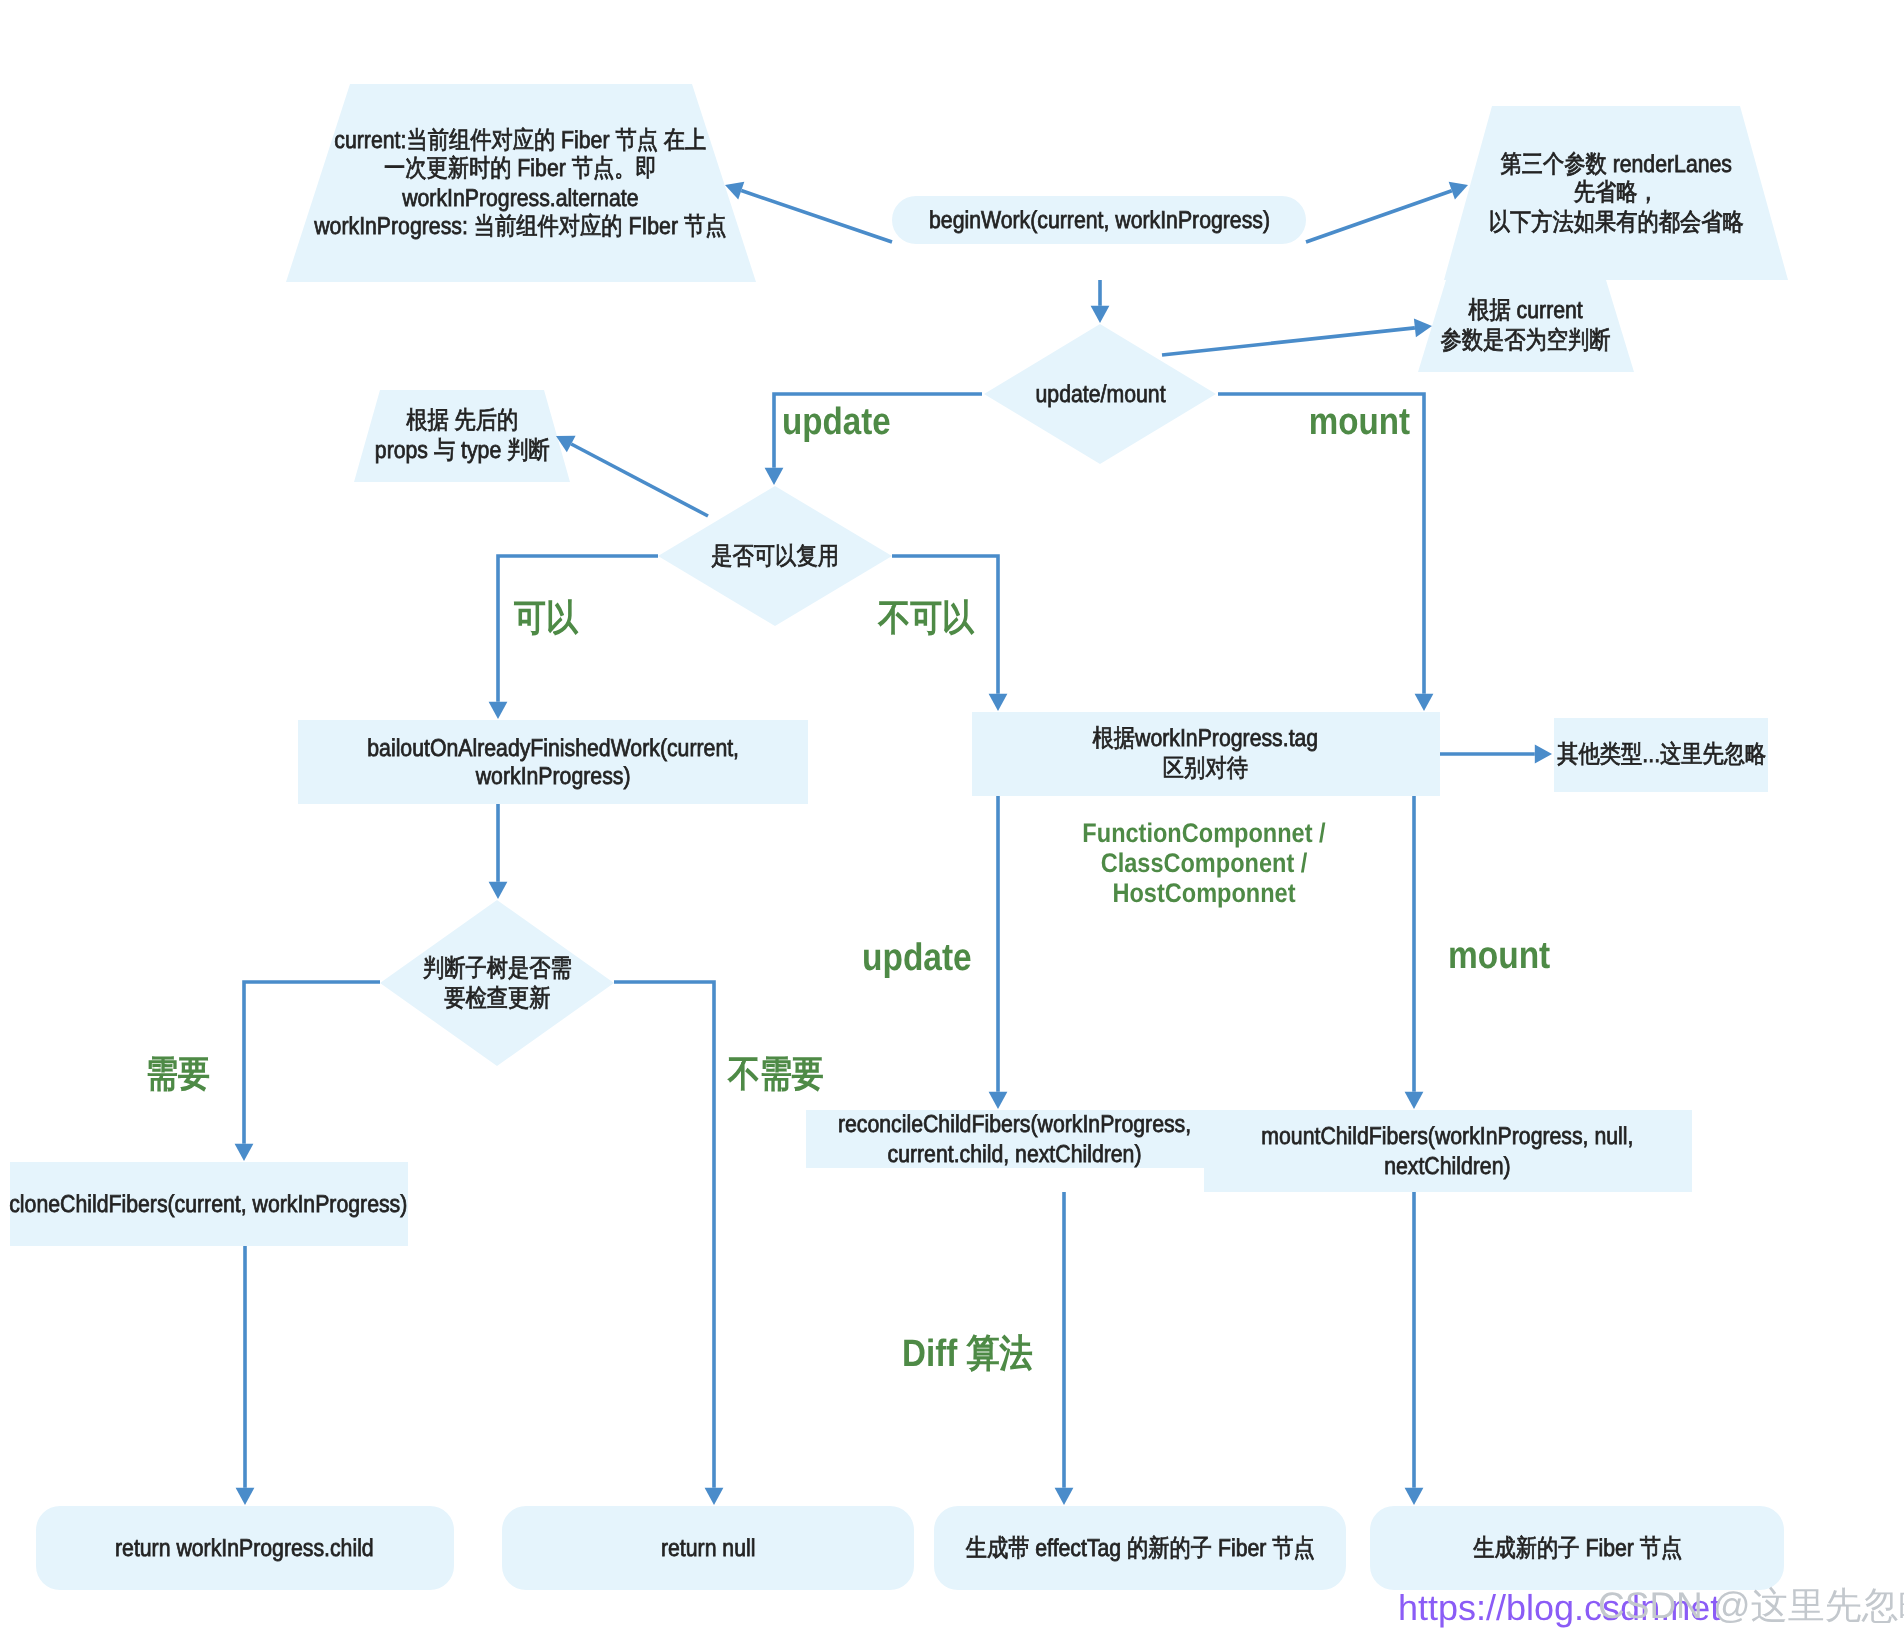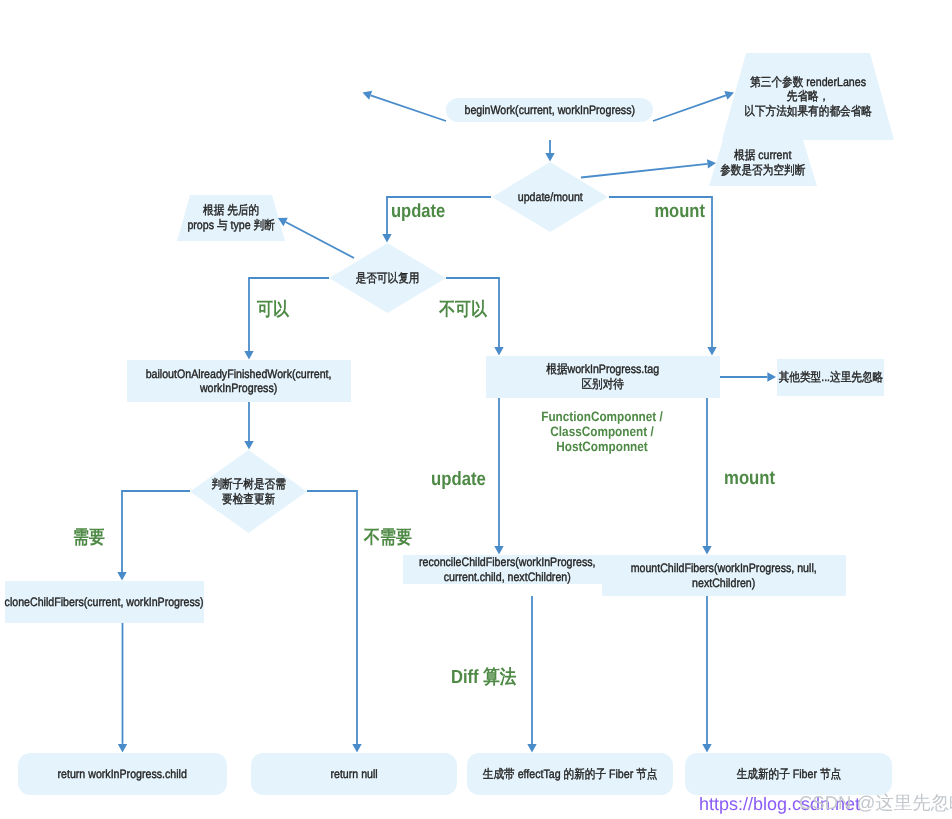--- a/index.html
+++ b/index.html
@@ -94,20 +94,29 @@
     <g>
       <path class="edge" d="M 532 596 L 532 743.9"></path>
       <polygon class="ahead" points="532.00,752.50 527.30,743.90 536.70,743.90"></polygon>
     </g>
     <g>
       <path class="edge" d="M 707 596 L 707 743.9"></path>
       <polygon class="ahead" points="707.00,752.50 702.30,743.90 711.70,743.90"></polygon>
     </g>
   </svg>
 
+  <div class="node" style="left:143px;top:42px;width:235px;height:99px">
+    <svg class="shape" viewBox="0 0 235 99" preserveAspectRatio="none">
+        <polygon points="32,0 203,0 235,99 0,99" fill="#e5f4fc"></polygon>
+      </svg>
+    <span class="t" style="font-size:12.2px;line-height:14.2px">current:当前组件对应的 Fiber 节点 在上
+一次更新时的 Fiber 节点。即
+workInProgress.alternate
+workInProgress: 当前组件对应的 FIber 节点</span>
+  </div>
   <div class="node" style="left:722px;top:53px;width:172px;height:87px">
     <svg class="shape" viewBox="0 0 172 75" preserveAspectRatio="none">
         <polygon points="24,0 148,0 172,75 0,75" fill="#e5f4fc"></polygon>
       </svg>
     <span class="t" style="font-size:12.2px;line-height:14.2px">第三个参数 renderLanes
 先省略，
 以下方法如果有的都会省略</span>
   </div>
   <div class="node" style="left:446px;top:98px;width:207px;height:24px">
     <div class="shape rnd"></div>
@@ -132,21 +141,21 @@
       </svg>
     <span class="t" style="font-size:12.2px;line-height:15.0px">根据 先后的
 props 与 type 判断</span>
   </div>
   <div class="node" style="left:329px;top:243px;width:117px;height:70px">
     <svg class="shape" viewBox="0 0 117 70" preserveAspectRatio="none">
         <polygon points="58.5,0 117,35 58.5,70 0,35" fill="#e5f4fc"></polygon>
       </svg>
     <span class="t" style="font-size:12.2px;line-height:14.2px">是否可以复用</span>
   </div>
-  <div class="node" style="left:127px;top:360px;width:224px;height:42px">
+  <div class="node" style="left:149px;top:360px;width:255px;height:42px">
     <div class="shape rct"></div>
     <span class="t" style="font-size:12.2px;line-height:14.2px">bailoutOnAlreadyFinishedWork(current,
 workInProgress)</span>
   </div>
   <div class="node" style="left:486px;top:356px;width:234px;height:42px">
     <div class="shape rct"></div>
     <span class="t" style="font-size:12.2px;line-height:14.6px">根据workInProgress.tag
 区别对待</span>
   </div>
   <div class="node" style="left:190px;top:450px;width:117px;height:83px">

